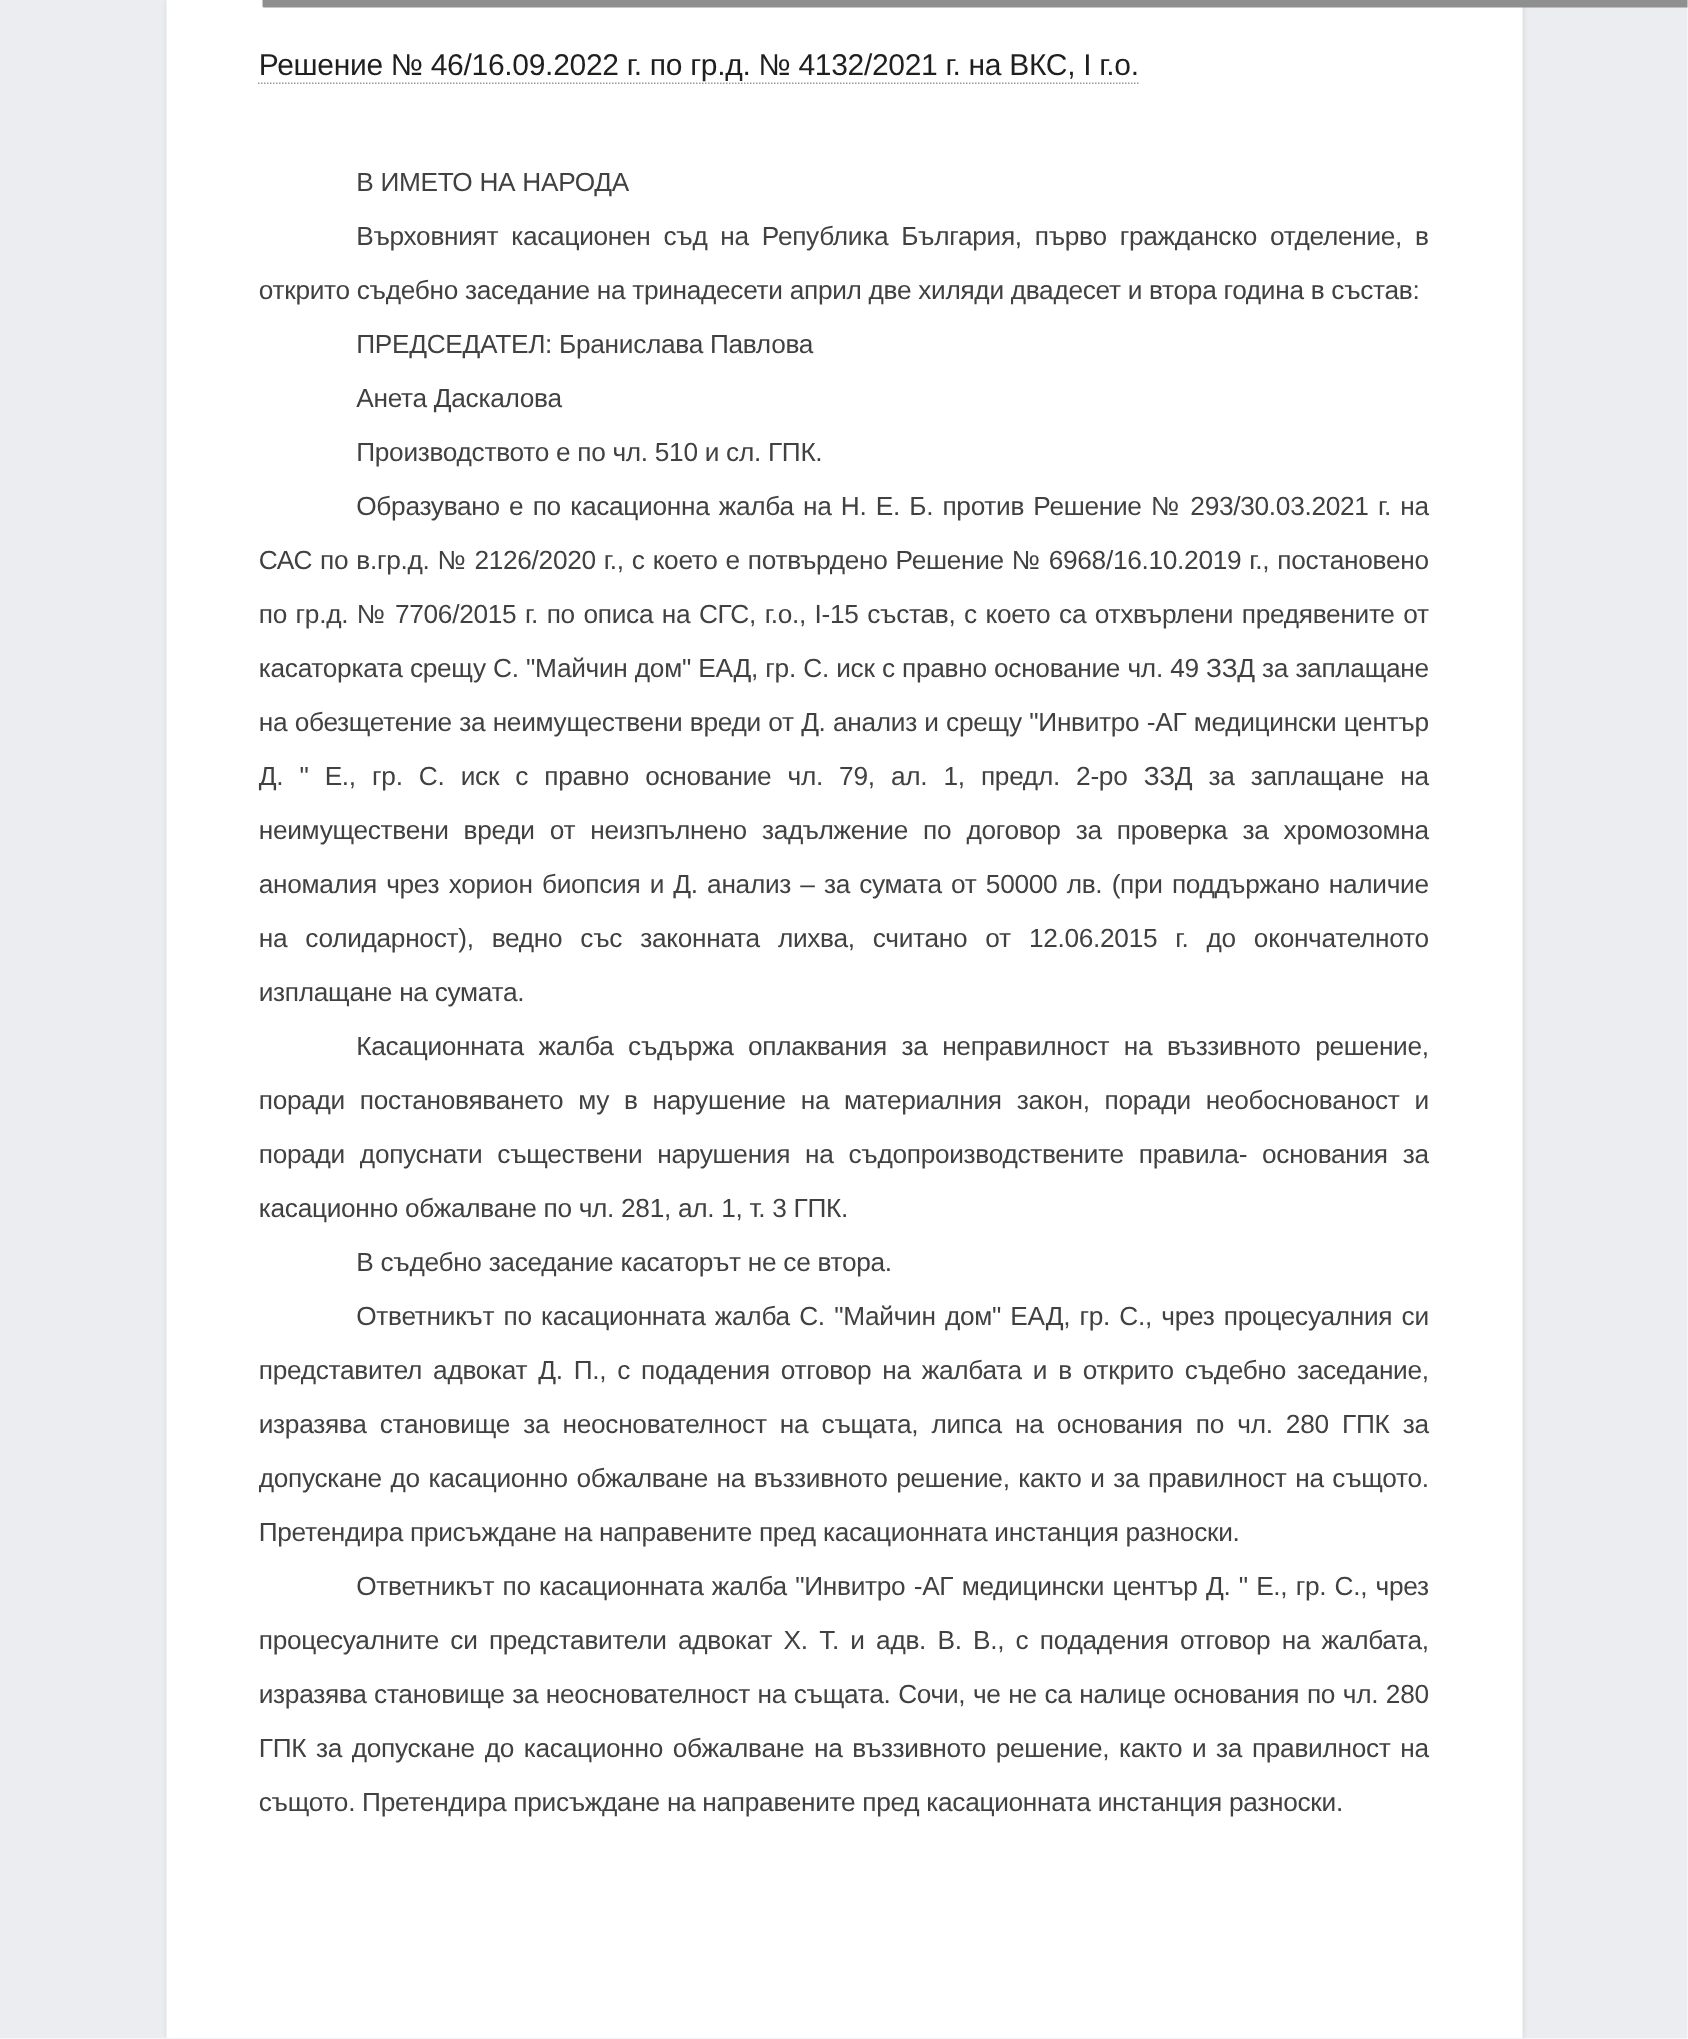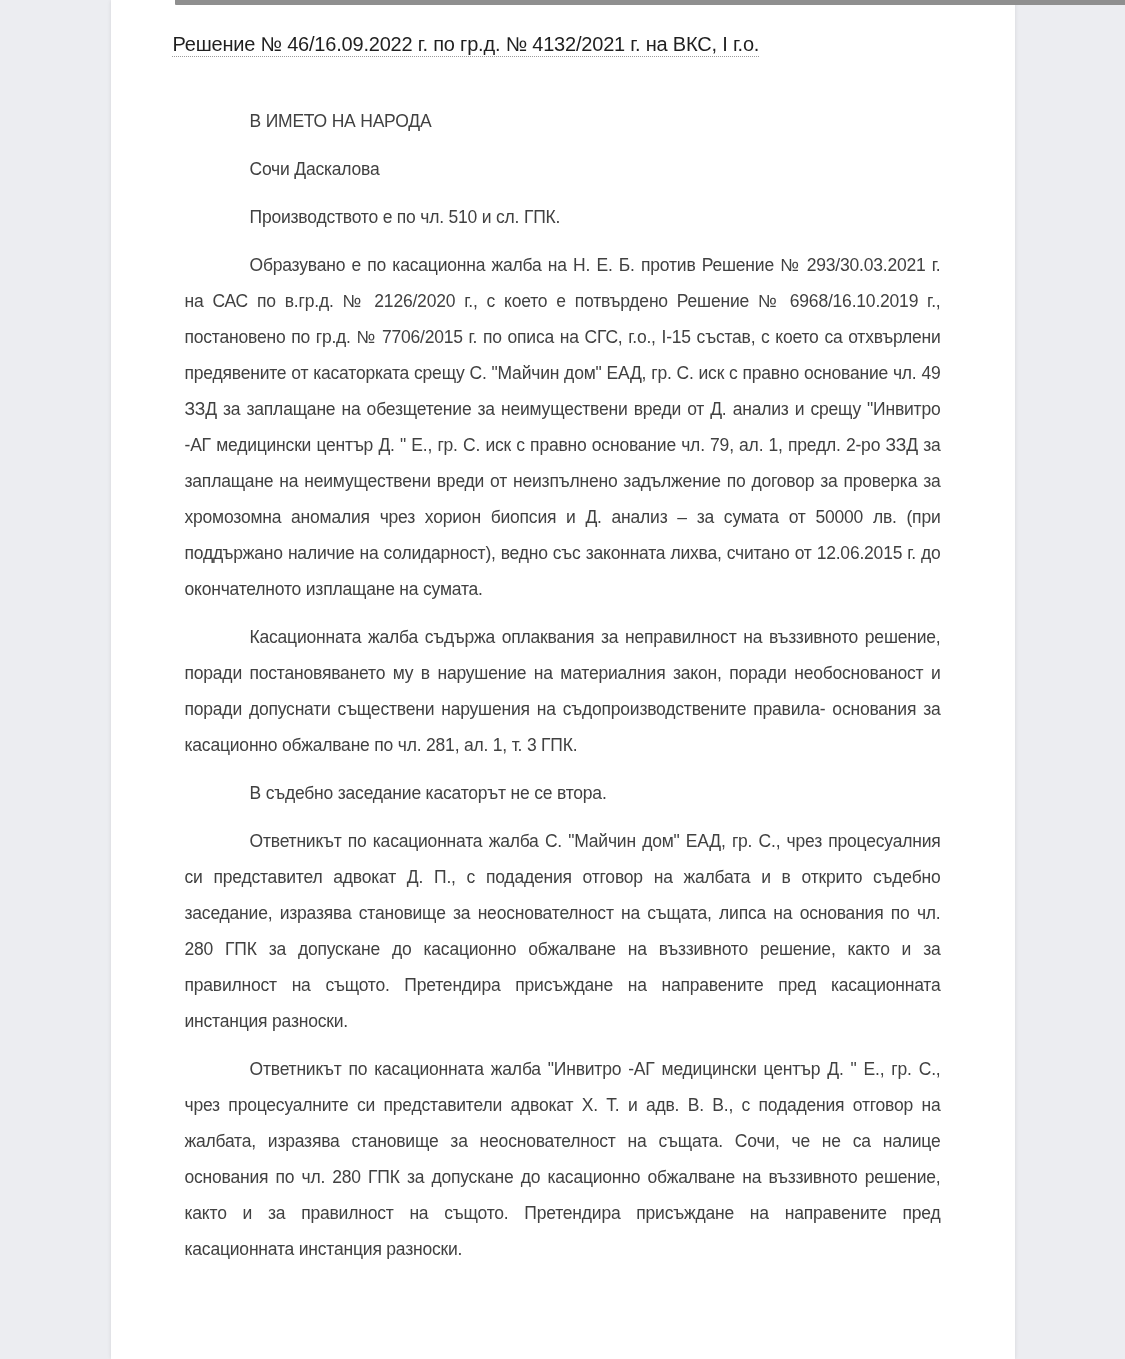--- a/index.html
+++ b/index.html
@@ -51,36 +51,38 @@
     text-underline-offset: 5px;
     cursor: pointer;
   }
   .doc-body {
     color: #414141;
     font-size: 17.5px;
     line-height: 36px;
     letter-spacing: -0.2px;
   }
   .doc-body p {
-    margin: 12px;
+    margin: 0;
     text-align: justify;
     text-indent: 65px;
   }
 </style>
 </head>
 <body>
 
 <div class="paper">
   <div class="top-divider-bar"></div>
 
   <h1 class="doc-title"><a>Решение № 46/16.09.2022 г. по гр.д. № 4132/2021 г. на ВКС, I г.о.</a></h1>
 
   <div class="doc-body">
       <p>В ИМЕТО НА НАРОДА</p>
-      <p>Сочи Даскалова</p>
+      <p>Върховният касационен съд на Република България, първо гражданско отделение, в открито съдебно заседание на тринадесети април две хиляди двадесет и втора година в състав:</p>
+      <p>ПРЕДСЕДАТЕЛ: Бранислава Павлова</p>
+      <p>Анета Даскалова</p>
       <p>Производството е по чл. 510 и сл. ГПК.</p>
       <p>Образувано е по касационна жалба на Н. Е. Б. против Решение № 293/30.03.2021 г. на САС по в.гр.д. № 2126/2020 г., с което е потвърдено Решение № 6968/16.10.2019 г., постановено по гр.д. № 7706/2015 г. по описа на СГС, г.о., I-15 състав, с което са отхвърлени предявените от касаторката срещу С. "Майчин дом" ЕАД, гр. С. иск с правно основание чл. 49 ЗЗД за заплащане на обезщетение за неимуществени вреди от Д. анализ и срещу "Инвитро -АГ медицински център Д. " Е., гр. С. иск с правно основание чл. 79, ал. 1, предл. 2-ро ЗЗД за заплащане на неимуществени вреди от неизпълнено задължение по договор за проверка за хромозомна аномалия чрез хорион биопсия и Д. анализ – за сумата от 50000 лв. (при поддържано наличие на солидарност), ведно със законната лихва, считано от 12.06.2015 г. до окончателното изплащане на сумата.</p>
       <p>Касационната жалба съдържа оплаквания за неправилност на въззивното решение, поради постановяването му в нарушение на материалния закон, поради необоснованост и поради допуснати съществени нарушения на съдопроизводствените правила- основания за касационно обжалване по чл. 281, ал. 1, т. 3 ГПК.</p>
       <p>В съдебно заседание касаторът не се втора.</p>
       <p>Ответникът по касационната жалба С. "Майчин дом" ЕАД, гр. С., чрез процесуалния си представител адвокат Д. П., с подадения отговор на жалбата и в открито съдебно заседание, изразява становище за неоснователност на същата, липса на основания по чл. 280 ГПК за допускане до касационно обжалване на въззивното решение, както и за правилност на същото. Претендира присъждане на направените пред касационната инстанция разноски.</p>
       <p>Ответникът по касационната жалба "Инвитро -АГ медицински център Д. " Е., гр. С., чрез процесуалните си представители адвокат Х. Т. и адв. В. В., с подадения отговор на жалбата, изразява становище за неоснователност на същата. Сочи, че не са налице основания по чл. 280 ГПК за допускане до касационно обжалване на въззивното решение, както и за правилност на същото. Претендира присъждане на направените пред касационната инстанция разноски.</p>
     </div>
 </div>
 
 </body></html>

